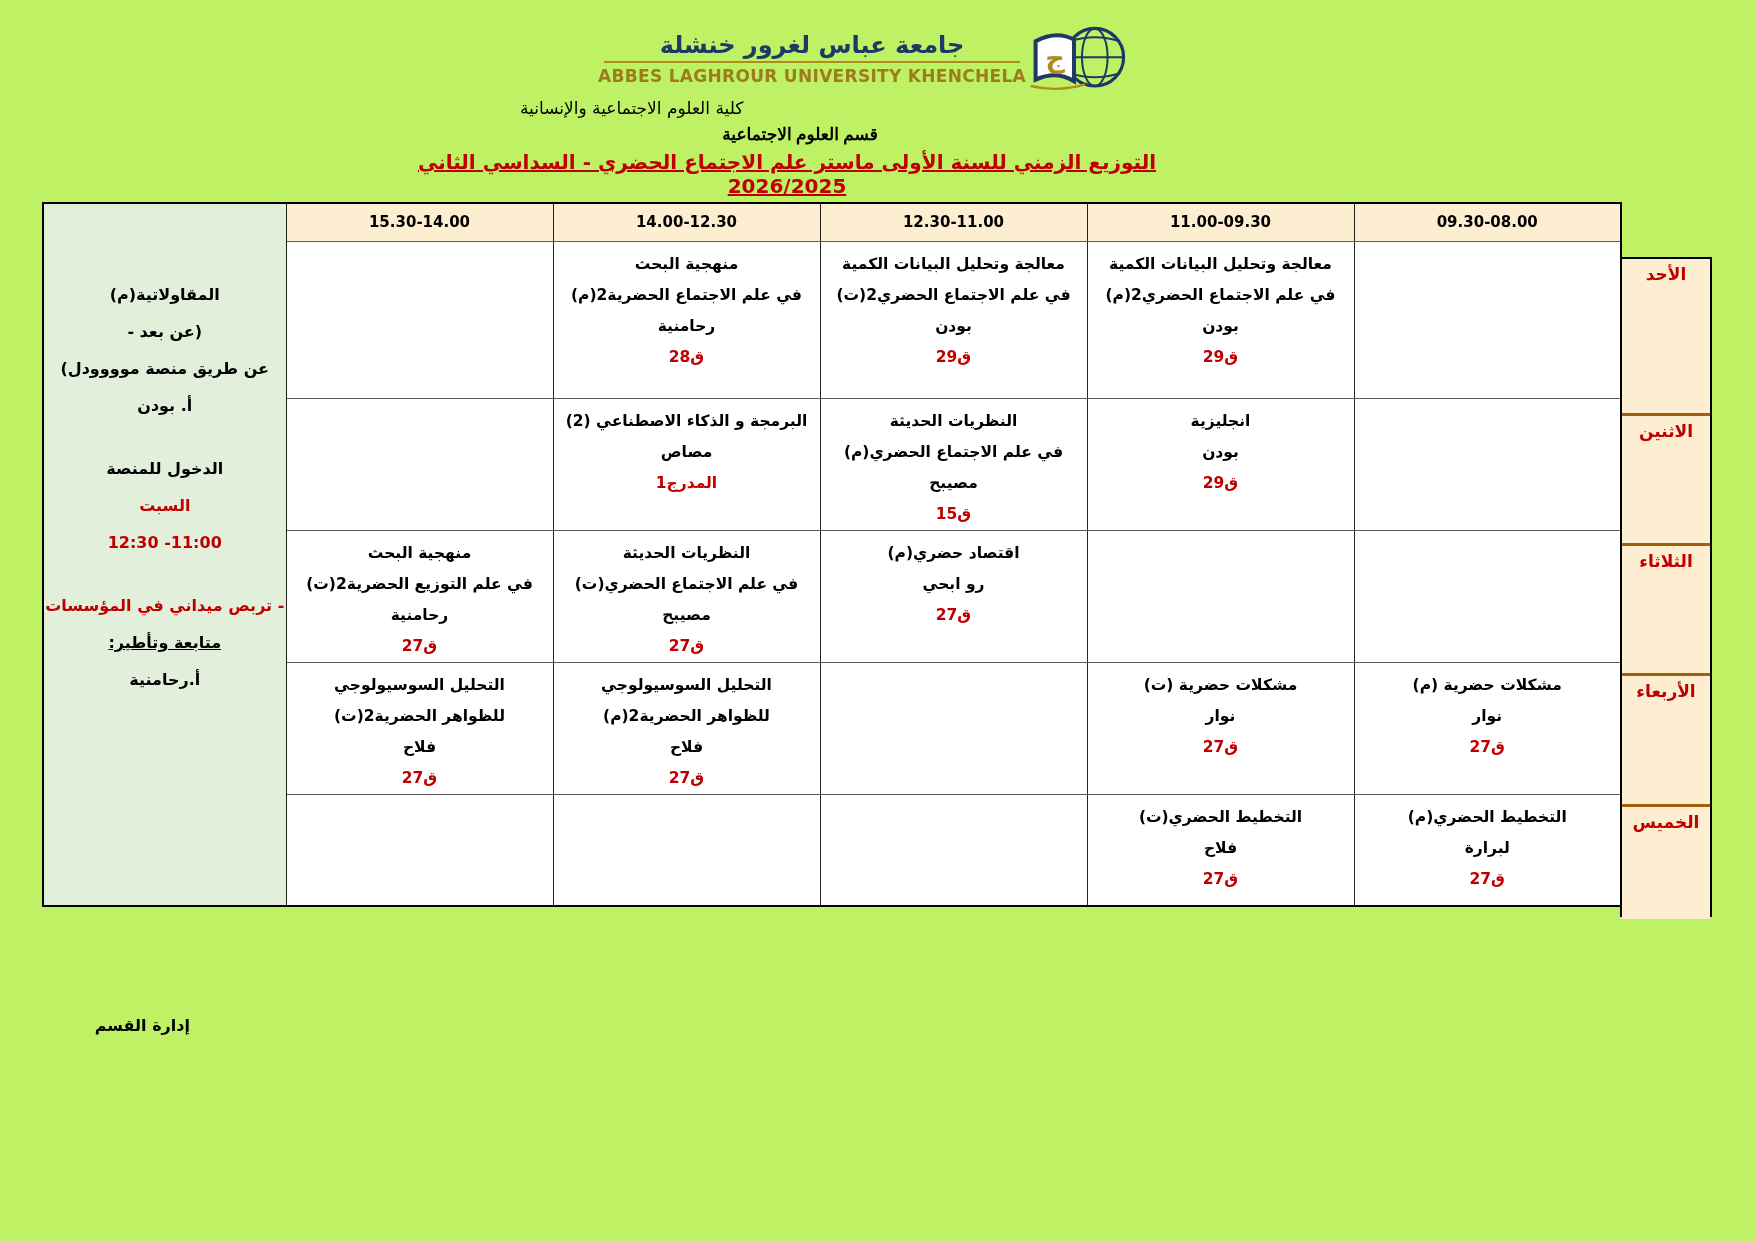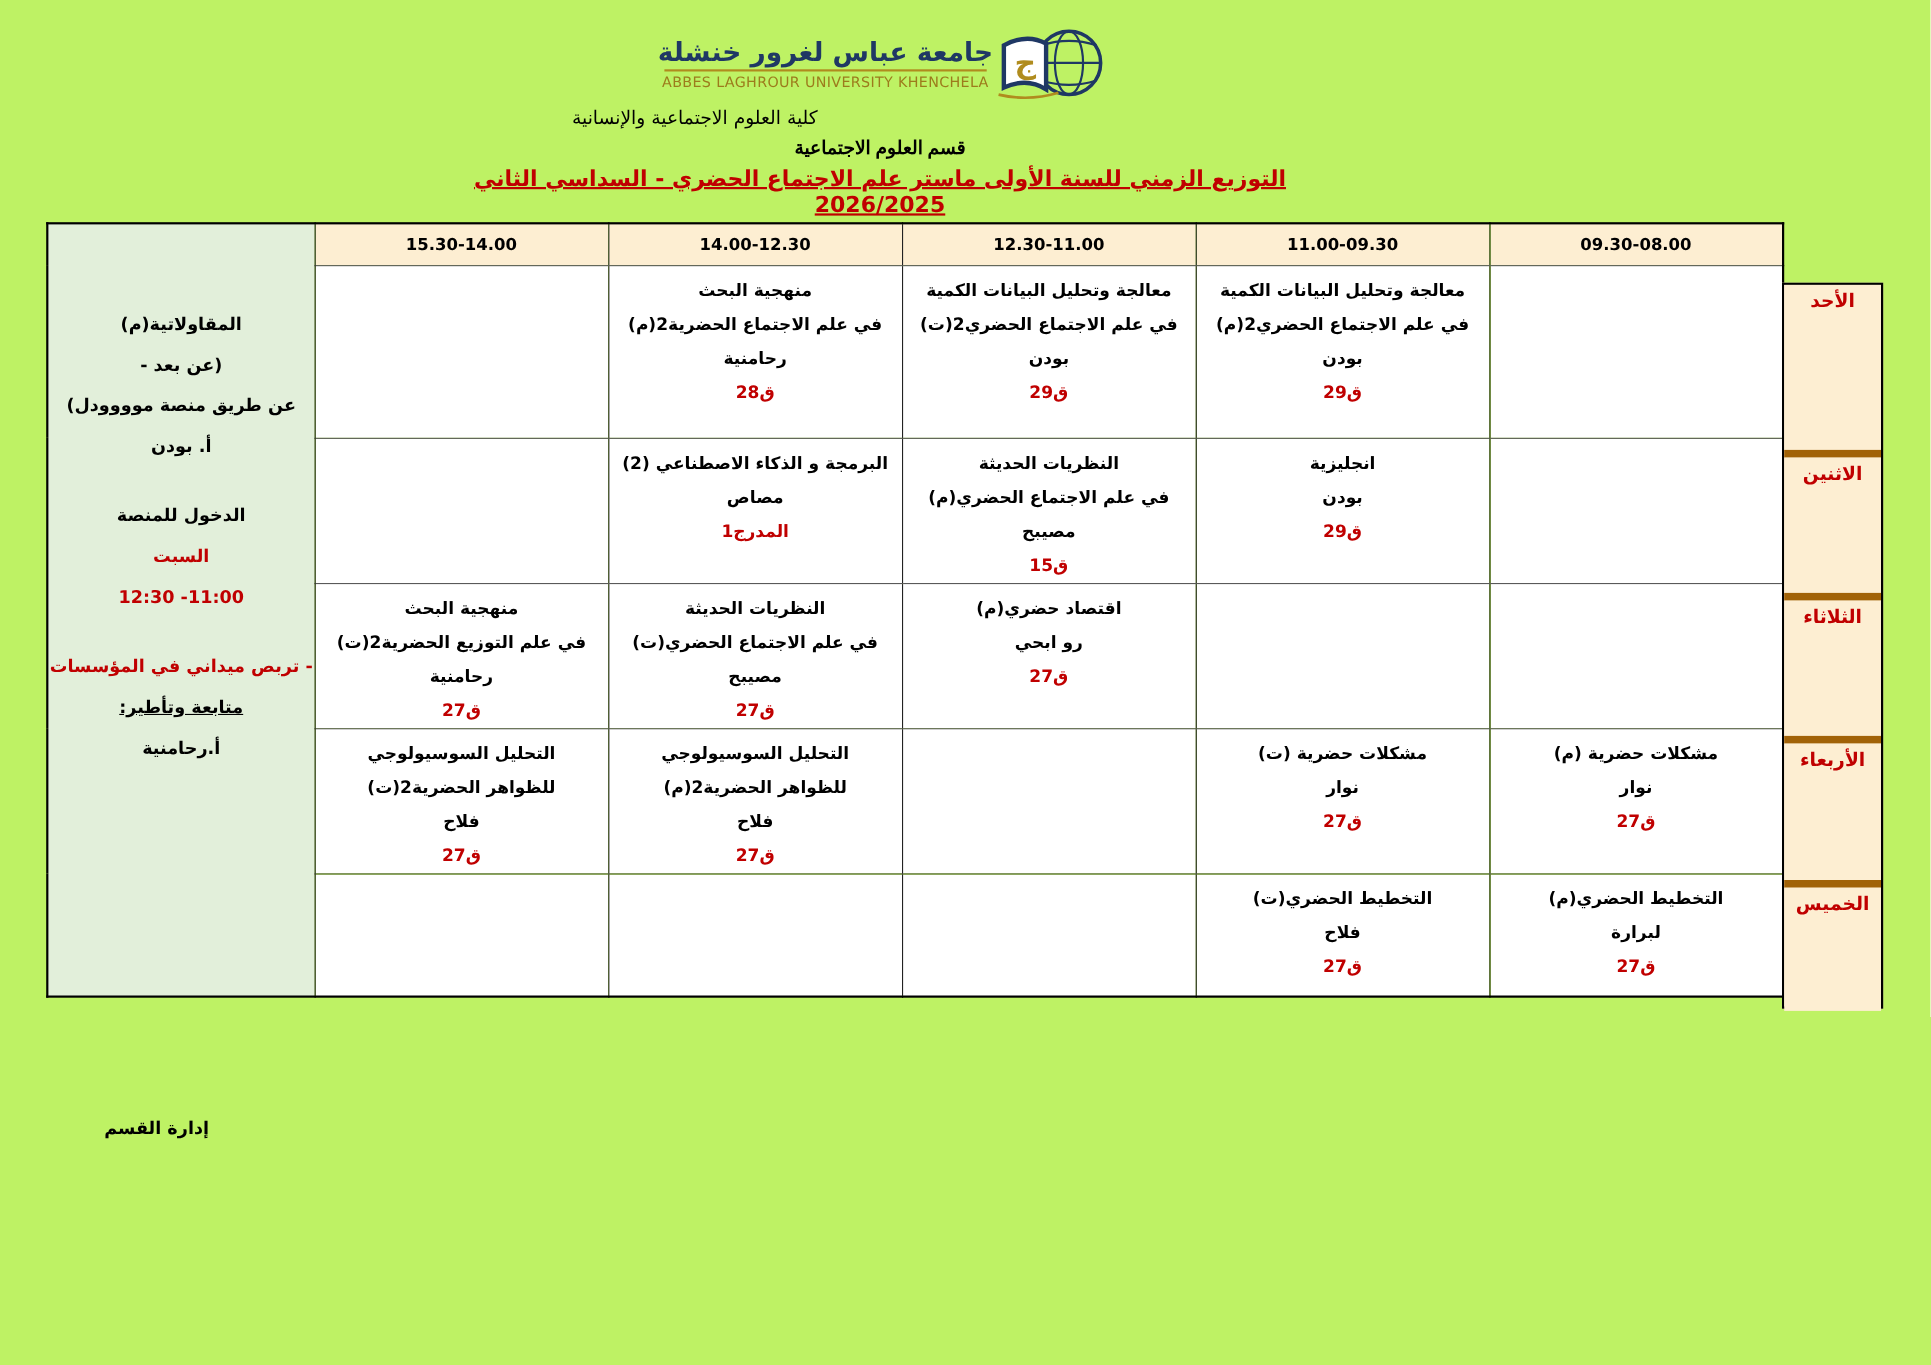--- a/index.html
+++ b/index.html
@@ -4,26 +4,26 @@
 <style>
   html,body{margin:0;padding:0;background:#ffffff;}
   body{font-family:"DejaVu Sans","Liberation Sans",sans-serif;}
   .page{position:relative;width:1755px;height:1241px;background:#bef264;overflow:hidden;}
 
   
   .logo-row{position:absolute;left:598px;top:20px;width:382px;height:76px;display:flex;flex-direction:row;align-items:center;direction:ltr;}
   .logo-text{flex:1;text-align:center;}
   .uni-ar{font-size:24px;font-weight:bold;color:#1F3864;white-space:nowrap;direction:rtl;}
   .gold-rule{height:2px;background:#B08C1E;margin:2px 6px 3px 6px;}
-  .uni-en{font-size:13px;font-weight:normal;color:#9C7C1C;letter-spacing:0.3px;white-space:nowrap;}
+  .uni-en{font-size:17px;font-weight:bold;color:#9C7C1C;letter-spacing:0.3px;white-space:nowrap;}
   .logo-icon{width:104px;height:74px;flex:0 0 auto;}
 
   .faculty{position:absolute;left:520px;top:98px;width:560px;text-align:left;font-size:17px;font-weight:normal;color:#000;direction:rtl;}
   .department{position:absolute;left:520px;top:124px;width:560px;text-align:center;font-size:17px;font-weight:bold;color:#000;direction:rtl;font-family:Liberation Serif, serif;}
-  .doc-title{position:absolute;left:430px;top:150px;width:740px;text-align:center;font-size:20px;font-weight:bold;color:#C00000;direction:rtl;text-decoration:underline;}
+  .doc-title{position:absolute;left:417px;top:150px;width:740px;text-align:center;font-size:20px;font-weight:bold;color:#C00000;direction:rtl;text-decoration:underline;}
 
   
   table.grid{position:absolute;left:42px;top:202px;width:1578px;border-collapse:collapse;table-layout:fixed;border:2px solid #000;}
   table.grid td,table.grid th{border:1px solid #595959;border-left-color:#222;border-right-color:#222;padding:0;margin:0;box-sizing:border-box;overflow:hidden;}
   th.time-head{background:#FDEED2;font-size:15px;font-weight:bold;color:#000;text-align:center;vertical-align:middle;}
   td.slot-cell{vertical-align:top;background:#fff;}
   .bg-white{background:#ffffff;}
   .bg-green{background:#E2EFDA;}
   .bg-yellow{background:#FAF7CE;}
   .cell-inner{padding-top:7px;}
@@ -34,21 +34,21 @@
   td.notes-cell{background:#E2EFDA;vertical-align:top;}
   .notes-inner{padding-top:72px;direction:rtl;}
   .note-line{font-size:16px;font-weight:bold;color:#000;text-align:center;line-height:37px;white-space:nowrap;}
   .note-line.red{color:#C00000;}
   .note-line.underline{text-decoration:underline;}
   .note-line.ltr{direction:ltr;unicode-bidi:isolate;}
   .note-line.blank{height:26px;line-height:26px;}
 
   
   .day-col{position:absolute;left:1620px;top:257px;width:92px;height:660px;border:2px solid #000;box-sizing:border-box;background:#FDEED2;}
-  .day-cell{position:absolute;left:0;width:100%;border-bottom:7px solid #a16207;box-sizing:border-box;text-align:center;padding-top:5px;font-size:17px;font-weight:bold;color:#C00000;direction:rtl;background:#FDEED2;}
+  .day-cell{position:absolute;left:0;width:100%;border-bottom:3px solid #a16207;box-sizing:border-box;text-align:center;padding-top:5px;font-size:17px;font-weight:bold;color:#C00000;direction:rtl;background:#FDEED2;}
 
   
   .footer-sign{position:absolute;left:50px;top:1016px;width:140px;font-size:16px;font-weight:bold;color:#000;direction:rtl;text-align:right;}
 </style>
 </head>
 <body>
 
 <div class="page">
 
   <div class="logo-row">

